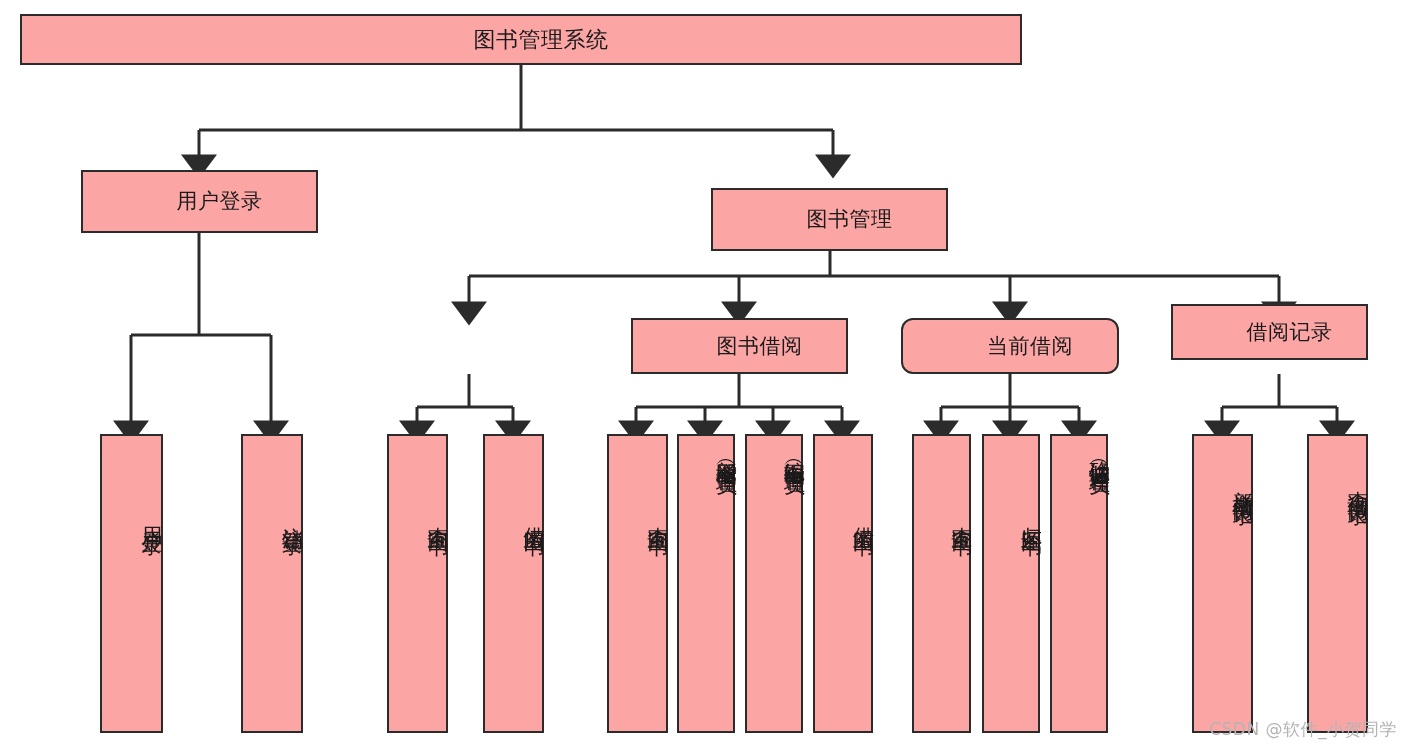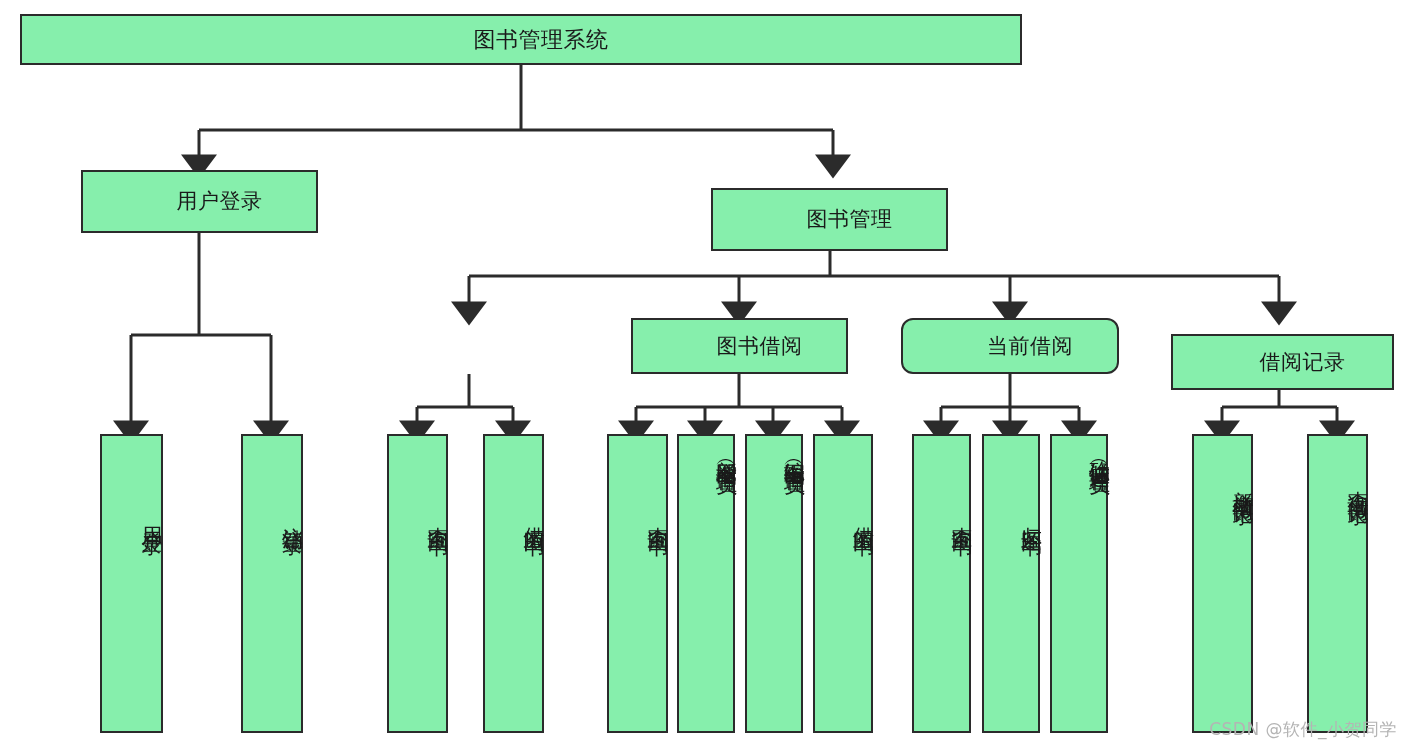--- a/index.html
+++ b/index.html
@@ -14,21 +14,21 @@
   #canvas {
     position: relative;
     width: 1405px;
     height: 747px;
     background: #ffffff;
     overflow: hidden;
   }
   .node {
     position: absolute;
     box-sizing: border-box;
-    background: #86efac;
+    background: #fca5a5;
     border: 2px solid #2b2b2b;
     display: flex;
     align-items: center;
     justify-content: center;
     color: #1a1a1a;
     padding-left: 40px;
   }
   .node .label {
     display: block;
     text-align: center;
@@ -143,21 +143,21 @@
   <div class="node horiz" style="left:711px; top:170px; width:237px; height:63px;margin-top:18px;">
     <span class="label">图书管理</span>
   </div>
 
   <div class="node horiz" style="left:631px; top:318px; width:217px; height:56px;">
     <span class="label">图书借阅</span>
   </div>
   <div class="node horiz" style="left:901px; top:318px; width:218px; height:56px;border-radius:12px;">
     <span class="label">当前借阅</span>
   </div>
-  <div class="node horiz" style="left:1171px; top:334px; width:223px; height:56px;">
+  <div class="node horiz" style="left:1171px; top:304px; width:197px; height:56px;">
     <span class="label">借阅记录</span>
   </div>
 
   <div class="node vert" style="left:100px; top:434px; width:63px; height:299px; padding-top:74px;">
     <span class="label">用户登录</span>
   </div>
   <div class="node vert" style="left:241px; top:434px; width:62px; height:299px; padding-top:74px;">
     <span class="label">注销登录</span>
   </div>
 

